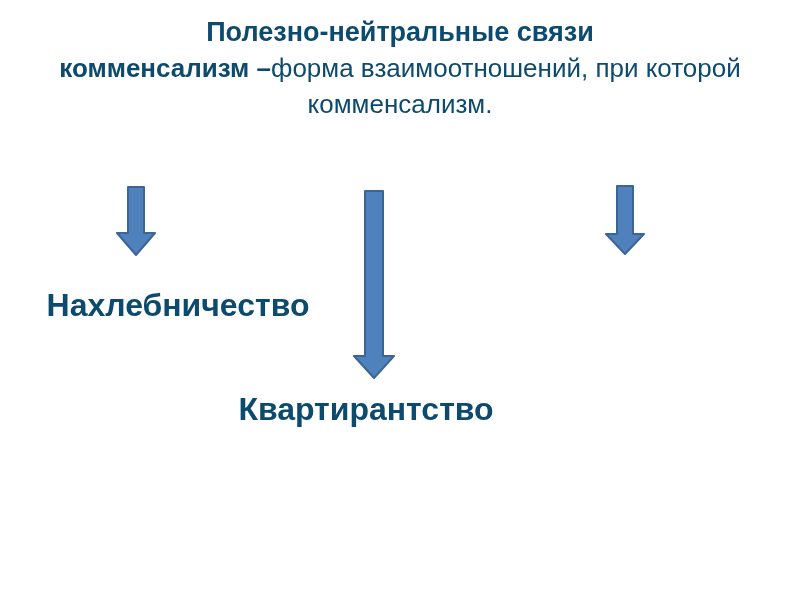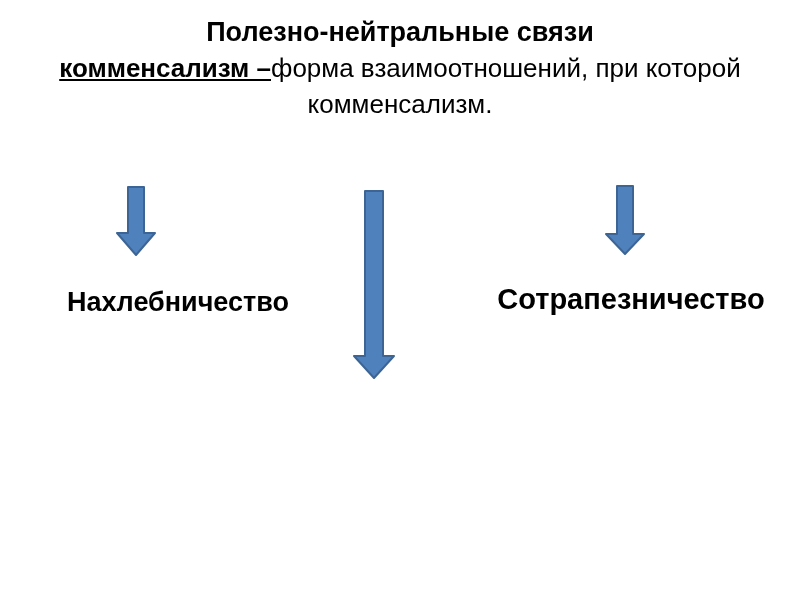--- a/index.html
+++ b/index.html
@@ -20,51 +20,51 @@
     width: 800px;
     text-align: center;
     line-height: 36px;
     font-size: 26px;
   }
   .title-line {
     font-weight: bold;
     font-size: 27px;
   }
   .def-line { white-space: nowrap; }
-  .term { font-weight: bold; text-decoration: underline; }
+  .term { font-weight: bold; }
   .arrow-layer {
     position: absolute;
     left: 0; top: 0;
     width: 800px; height: 600px;
     pointer-events: none;
   }
   .branch-label {
     position: absolute;
     font-weight: bold;
-    font-size: 27px;
+    font-size: 32px;
     white-space: nowrap;
     transform: translateX(-50%);
   }
   #label-freeloading   { left: 178px; top: 287px; }
   #label-lodging       { left: 366px; top: 391px; }
   #label-table-sharing { left: 631px; top: 283px; font-size: 29px; }
 </style>
 </head>
 <body style="background: rgb(255, 255, 255);">
 
-<div class="slide" style="color: #000000;">
+<div class="slide" style="color: #0c4a6e;">
 
   <div class="title-block">
     <div class="title-line">Полезно-нейтральные связи</div>
     <div class="def-line"><span class="term">комменсализм –</span><span>форма взаимоотношений, при которой</span></div>
     <div class="def-line">комменсализм.</div>
   </div>
 
   <svg class="arrow-layer" viewBox="0 0 800 600" xmlns="http://www.w3.org/2000/svg">
     <polygon stroke-width="2" stroke-linejoin="round" points="128,187 144,187 144,233 155,233 136,255 117,233 128,233" fill="#4f81bd" stroke="#3c6595"></polygon>
     <polygon stroke-width="2" stroke-linejoin="round" points="365,191 383,191 383,356 394,356 374,378 354,356 365,356" fill="#4f81bd" stroke="#3c6595"></polygon>
     <polygon stroke-width="2" stroke-linejoin="round" points="617,186 633,186 633,234 644,234 625,254 606,234 617,234" fill="#4f81bd" stroke="#3c6595"></polygon>
   </svg>
 
   <div id="label-freeloading" class="branch-label">Нахлебничество</div>
-  <div id="label-table-sharing" class="branch-label">Сотрапезничество</div>
+  <div id="label-lodging" class="branch-label">Квартирантство</div>
 
 </div>
 
 </body></html>

